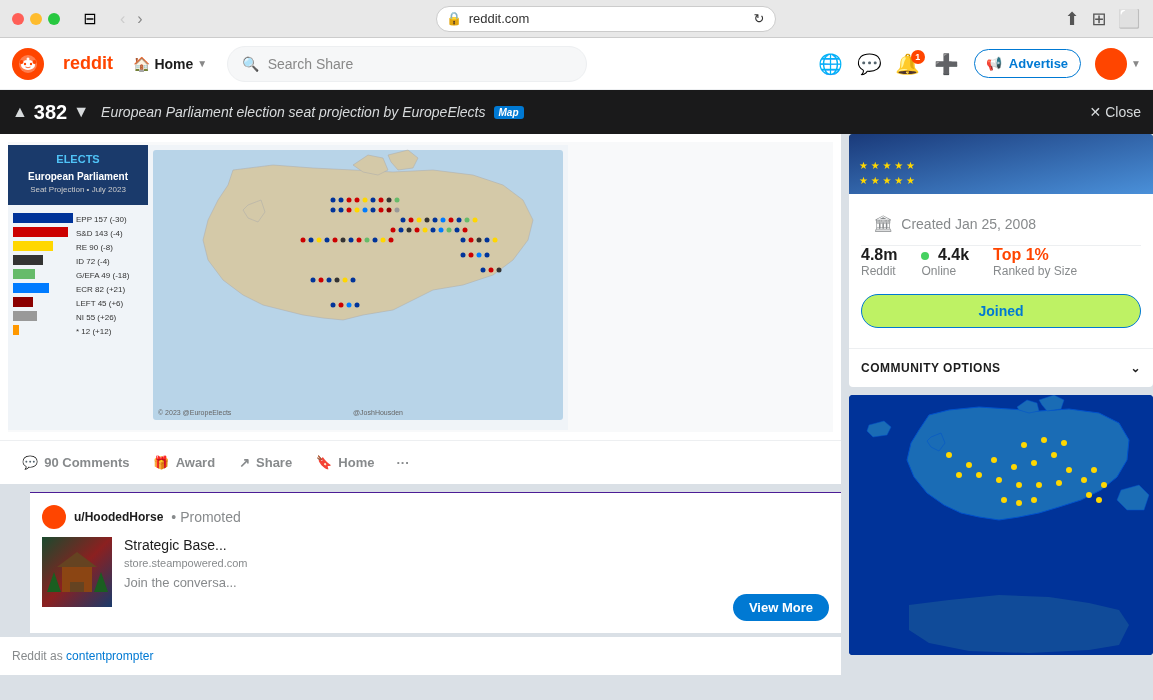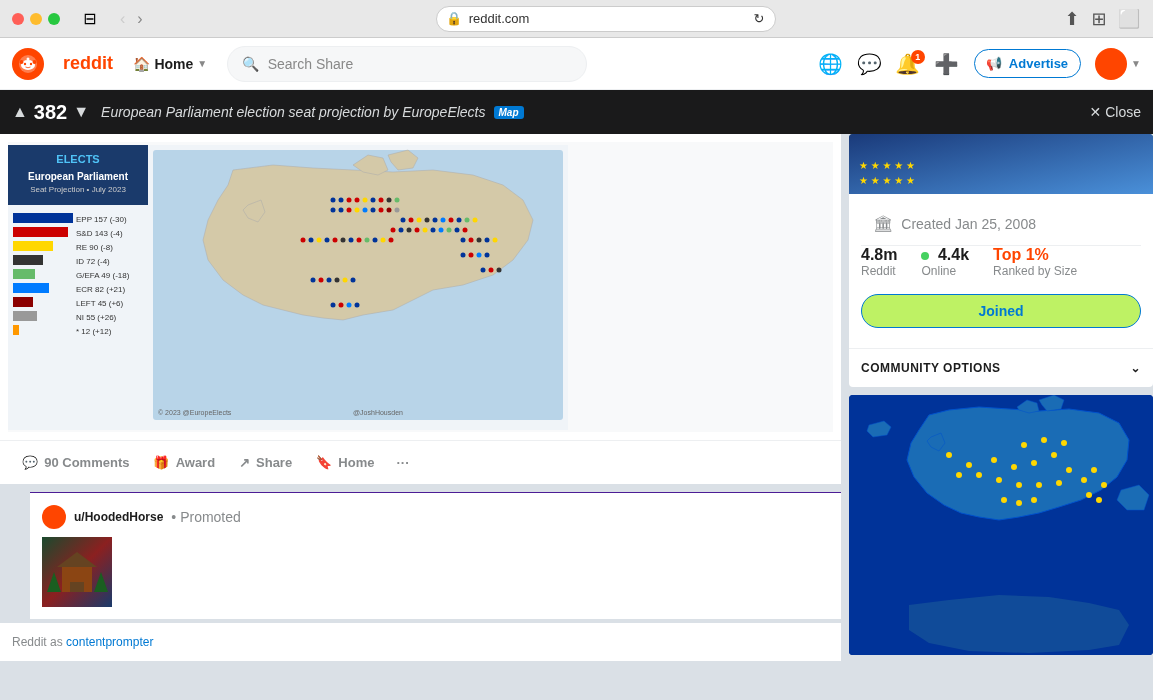--- a/index.html
+++ b/index.html
@@ -550,20 +550,26 @@
               </linearGradient>
             </defs>
             <rect width="70" height="70" fill="url(#g1)"></rect>
             <rect x="20" y="30" width="30" height="25" fill="#8b4513"></rect>
             <polygon points="35,15 15,30 55,30" fill="#654321"></polygon>
             <rect x="28" y="45" width="14" height="10" fill="#654321"></rect>
 
             <polygon points="5,55 12,35 19,55" fill="#1a5e20"></polygon>
             <polygon points="52,55 59,35 66,55" fill="#1a5e20"></polygon>
           </svg>
+        </div>
+        <div class="promoted-text">
+          <div class="promoted-title">Strategic Base...</div>
+          <div class="promoted-url">store.steampowered.com</div>
+          <div class="promoted-desc">Join the conversa...</div>
+          <button class="view-more-btn">View More</button>
         </div>
       </div>
     </div>
 
     <div class="comment-area">
       <p class="comment-as">
         <span>Reddit as</span>
         <a href="#">contentprompter</a>
       </p>
     </div>

